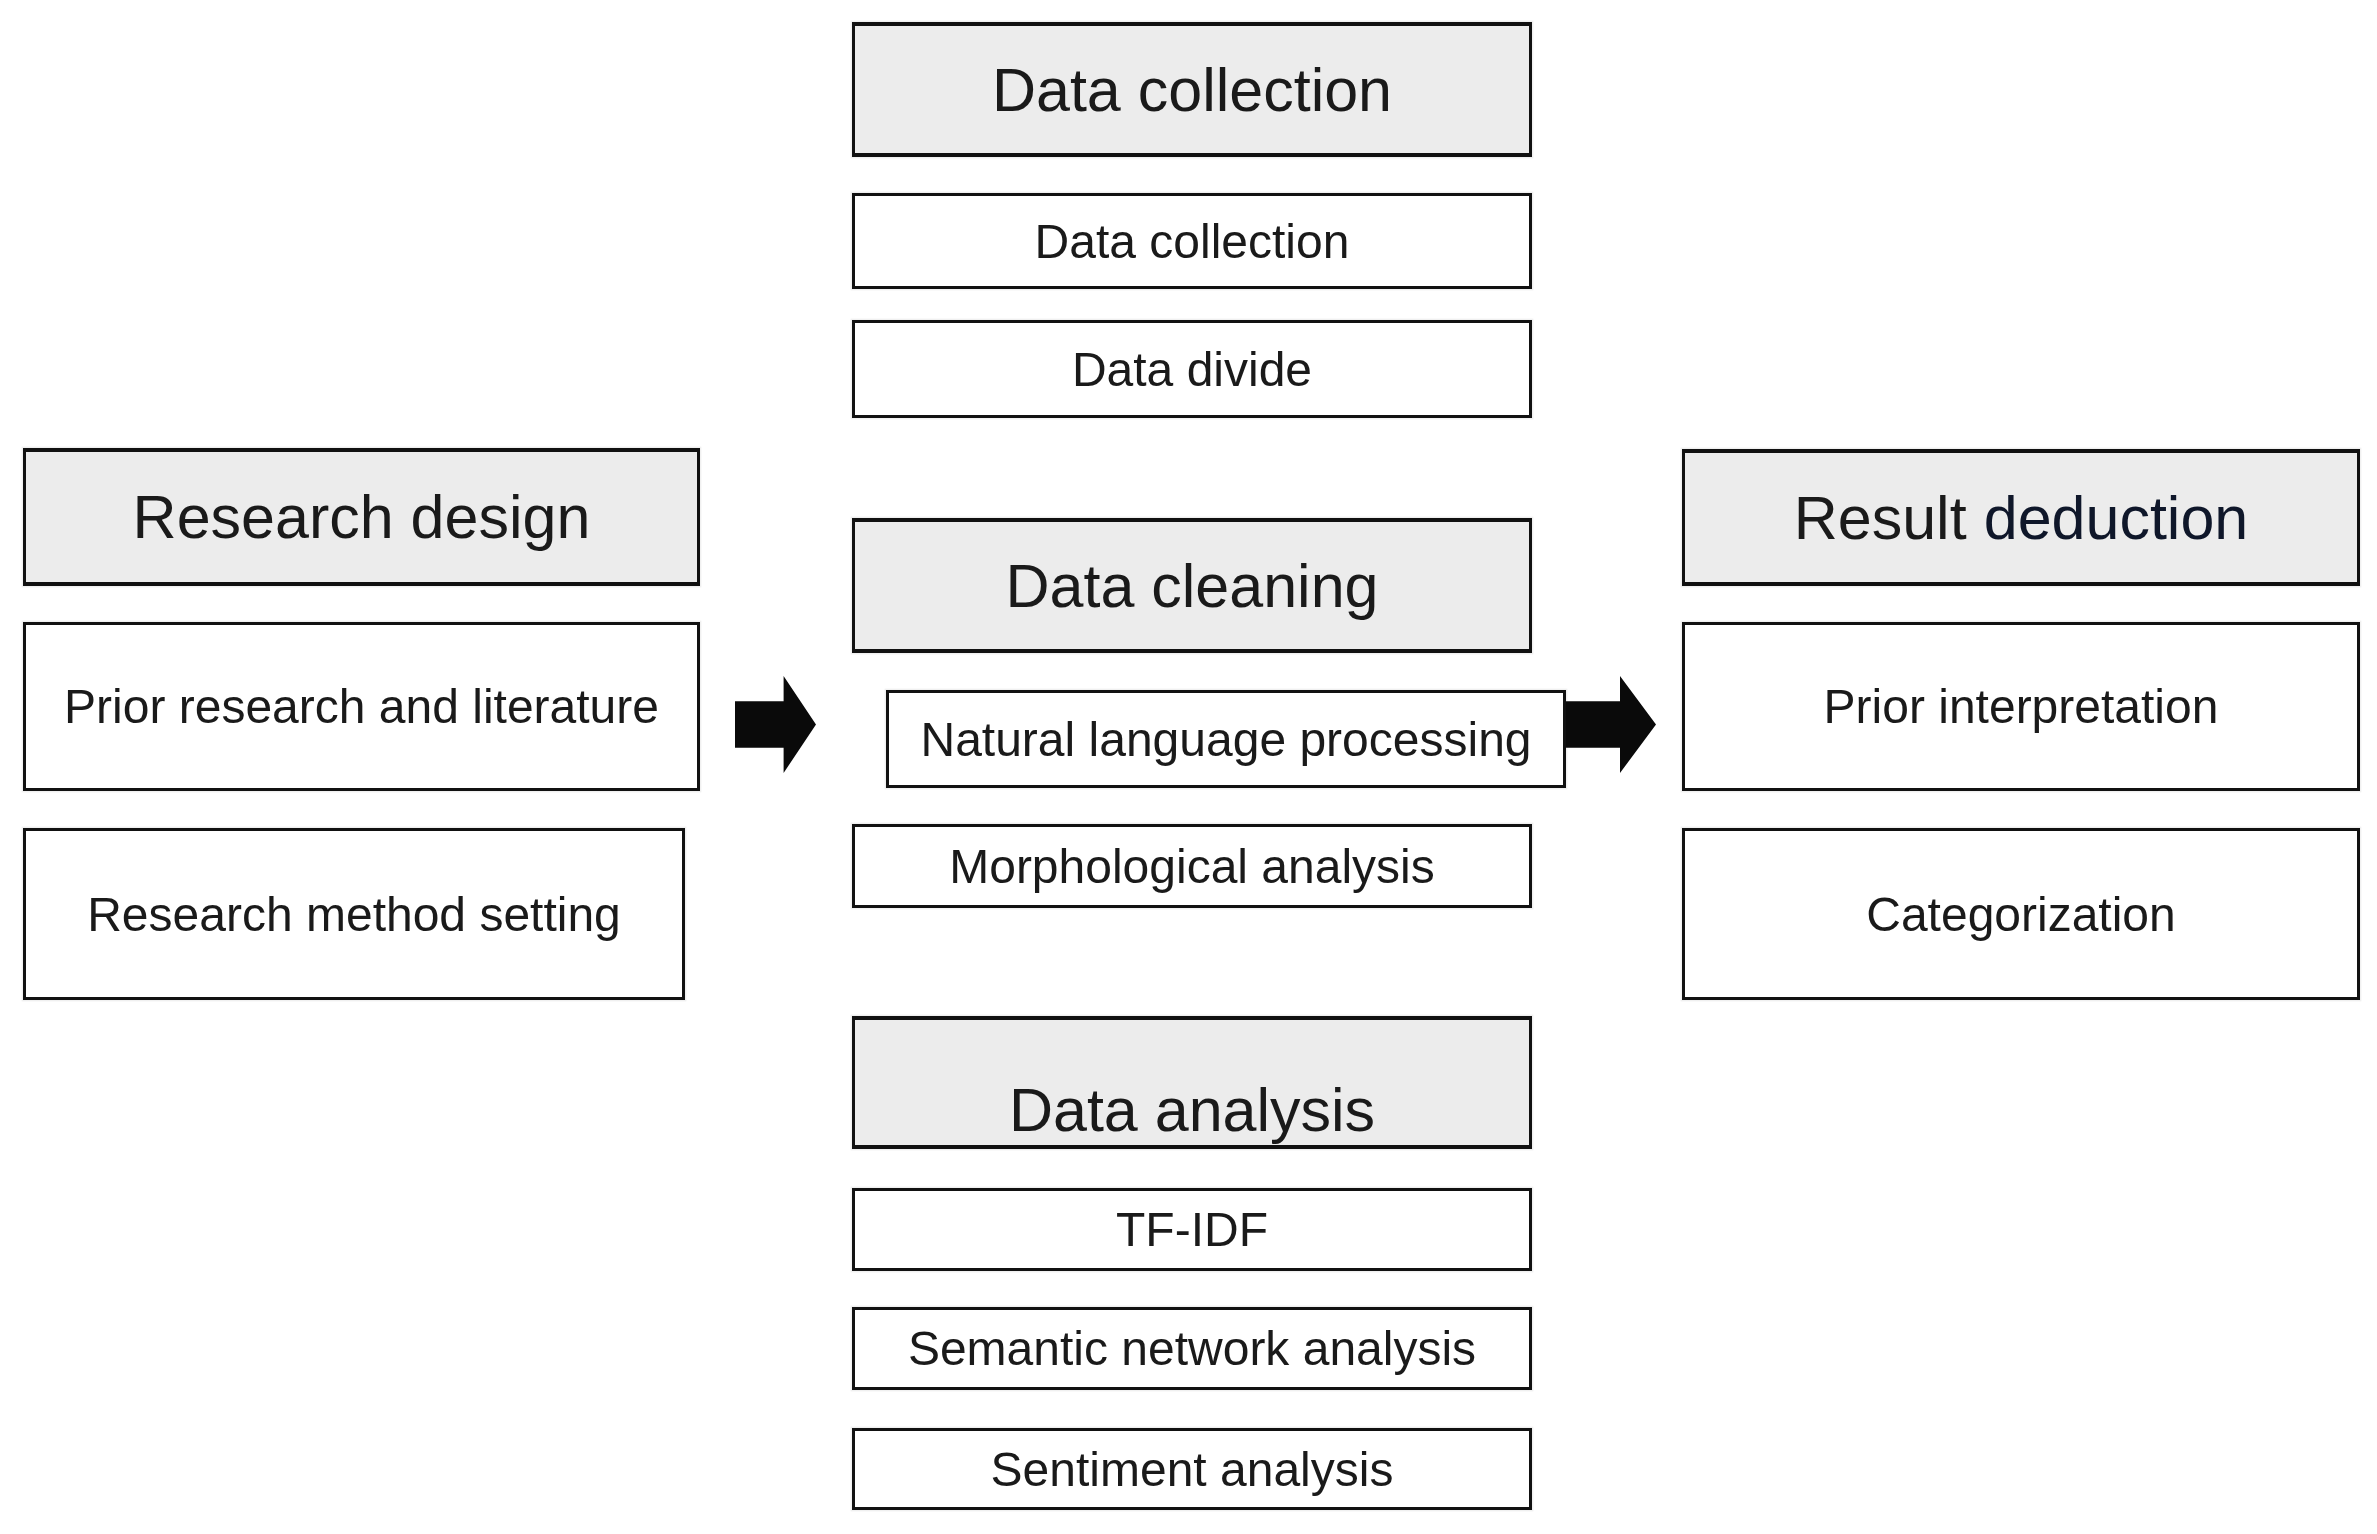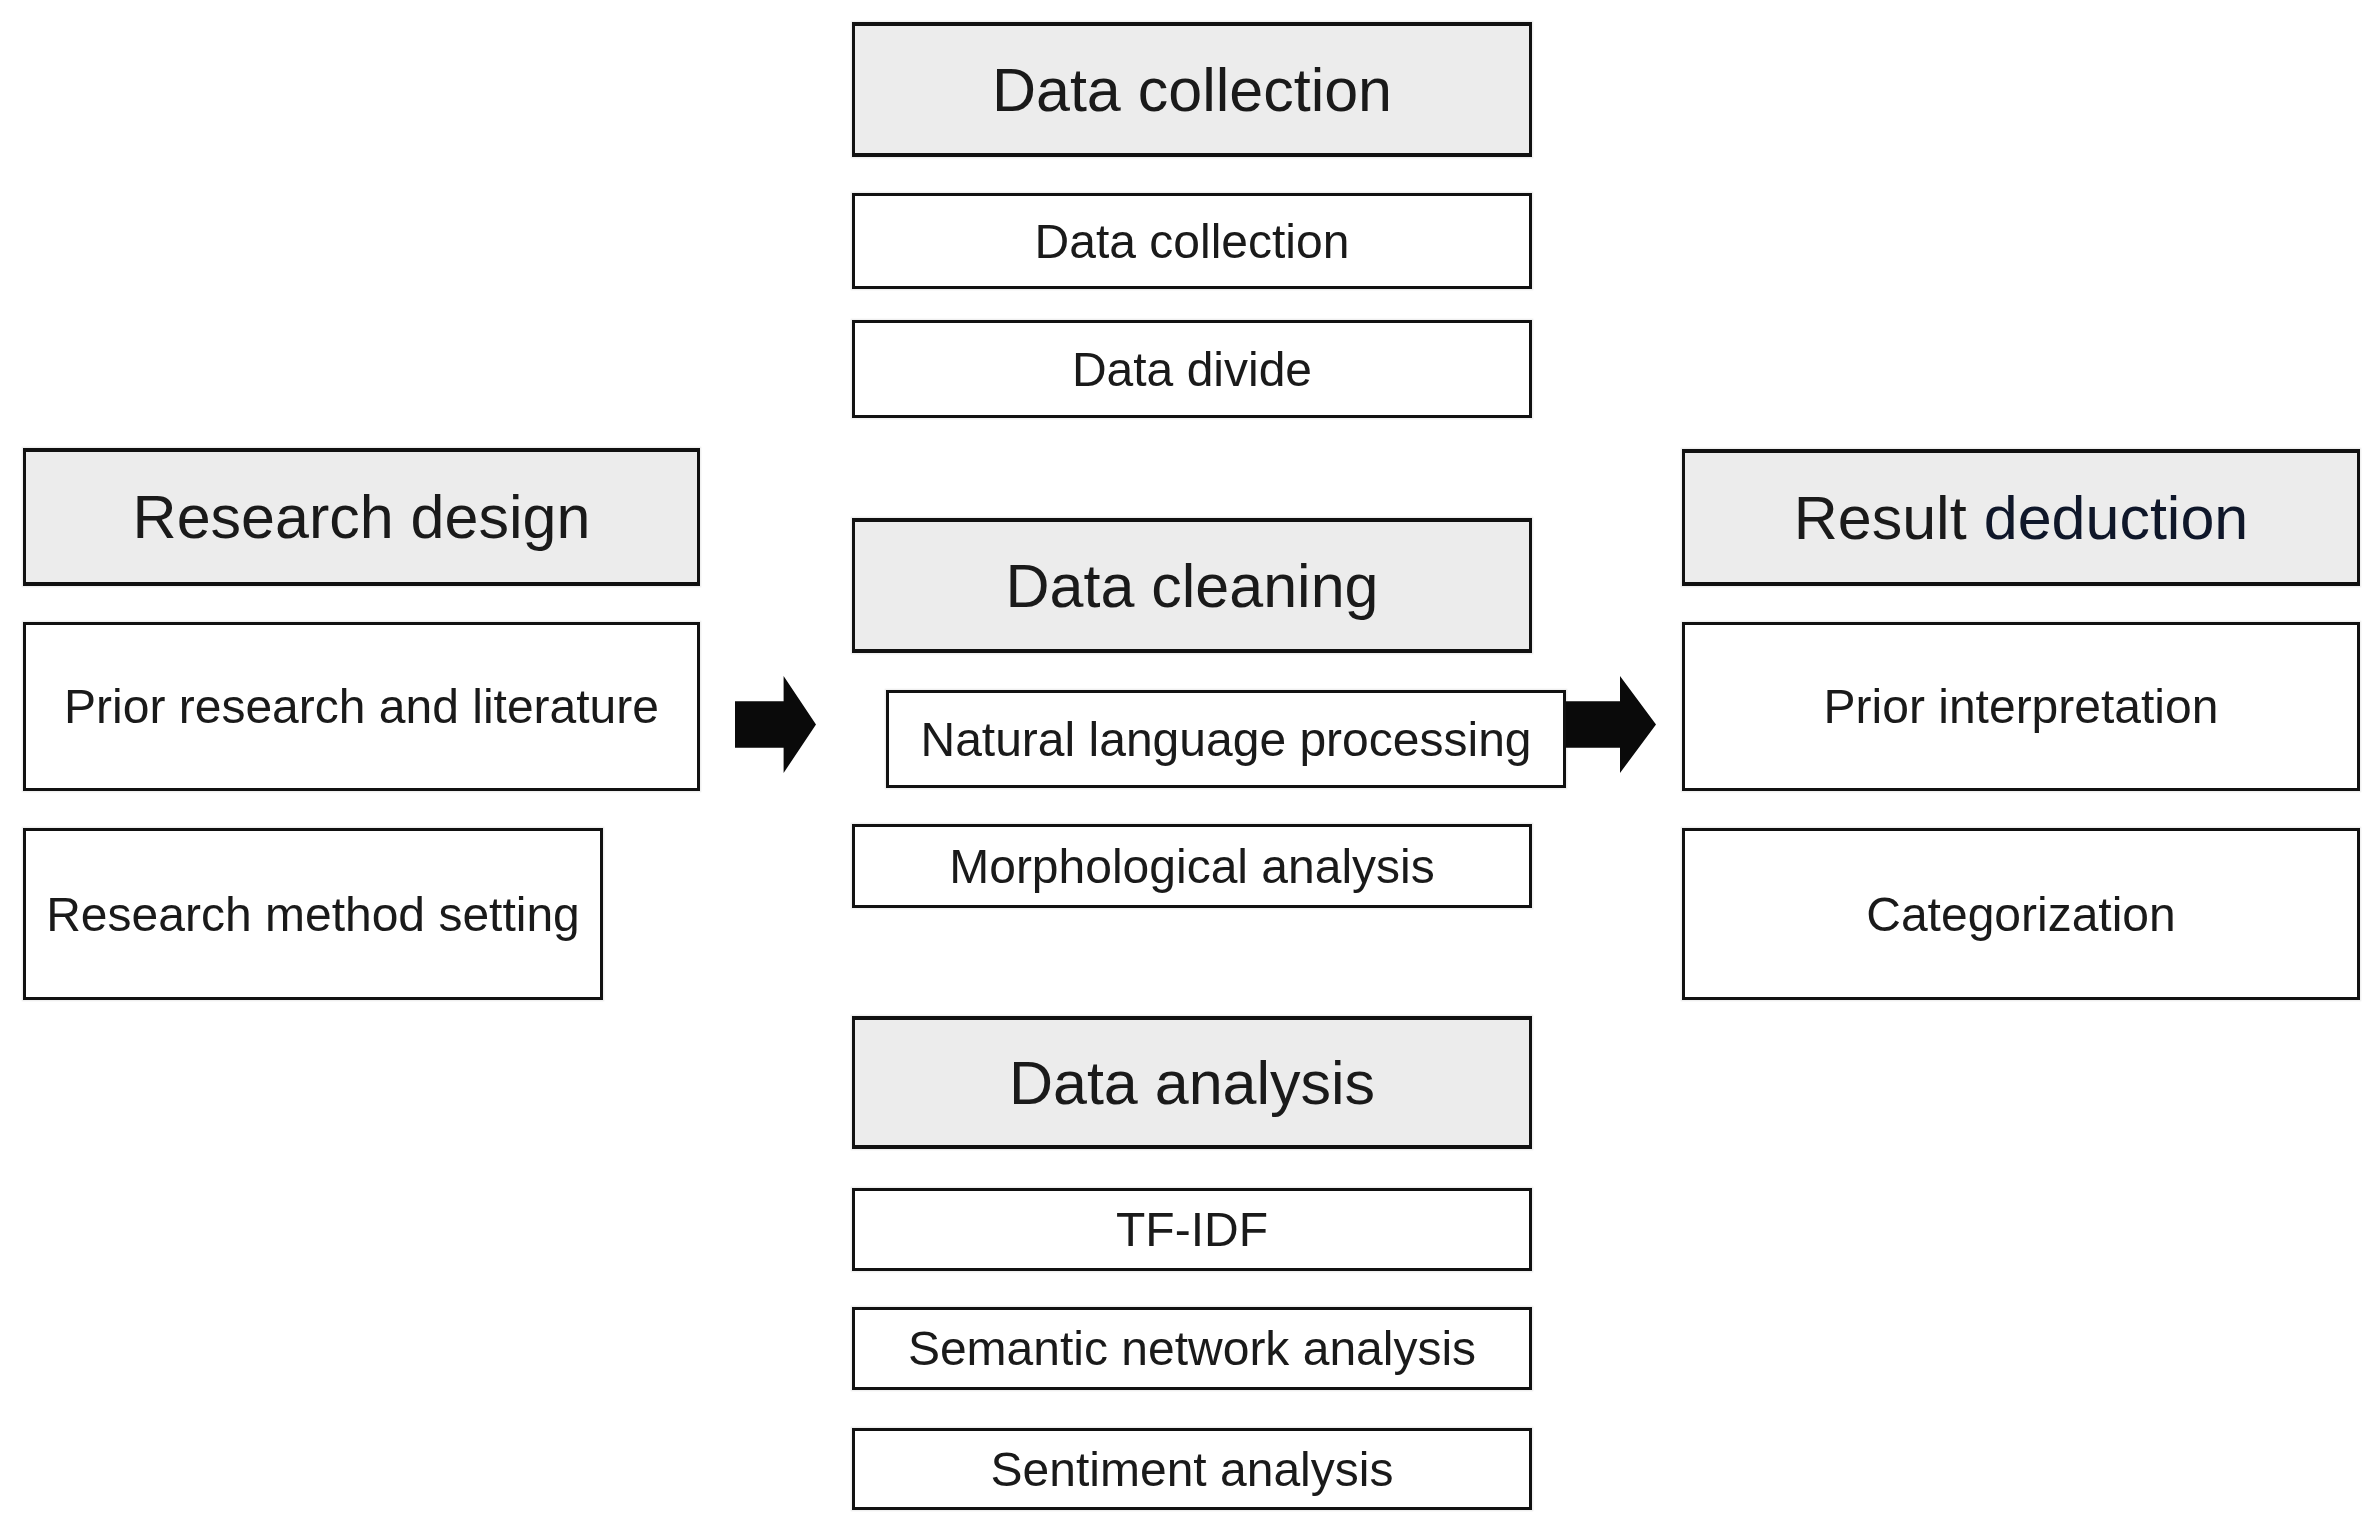--- a/index.html
+++ b/index.html
@@ -50,21 +50,21 @@
 <body>
 
 <div id="canvas">
 
   <div class="hdr" style="left:23px; top:448px; width:677px; height:138px;">
     <span>Research design</span>
   </div>
   <div class="itm" style="left:23px; top:622px; width:677px; height:169px;">
     <span>Prior research and literature</span>
   </div>
-  <div class="itm" style="left:23px; top:828px; width:580px; height:172px;">
+  <div class="itm" style="left:23px; top:828px; width:662px; height:172px;">
     <span>Research method setting</span>
   </div>
 
   <div class="arrow" style="left:735px; top:676px; width:81px; height:97px;"></div>
 
   <div class="hdr" style="left:852px; top:22px; width:680px; height:135px;">
     <span>Data collection</span>
   </div>
   <div class="itm" style="left:852px; top:193px; width:680px; height:96px;">
     <span>Data collection</span>
@@ -76,21 +76,21 @@
   <div class="hdr" style="left:852px; top:518px; width:680px; height:135px;">
     <span>Data cleaning</span>
   </div>
   <div class="itm" style="left:852px; top:690px; width:680px; height:98px;margin-left:34px;">
     <span>Natural language processing</span>
   </div>
   <div class="itm" style="left:852px; top:824px; width:680px; height:84px;">
     <span>Morphological analysis</span>
   </div>
 
-  <div class="hdr" style="left:852px; top:1016px; width:680px; height:133px;">
+  <div class="hdr" style="left:852px; top:1016px; width:680px; height:133px;align-items:flex-end;">
     <span>Data analysis</span>
   </div>
   <div class="itm" style="left:852px; top:1188px; width:680px; height:83px;">
     <span>TF-IDF</span>
   </div>
   <div class="itm" style="left:852px; top:1307px; width:680px; height:83px;">
     <span>Semantic network analysis</span>
   </div>
   <div class="itm" style="left:852px; top:1428px; width:680px; height:82px;">
     <span>Sentiment analysis</span>

